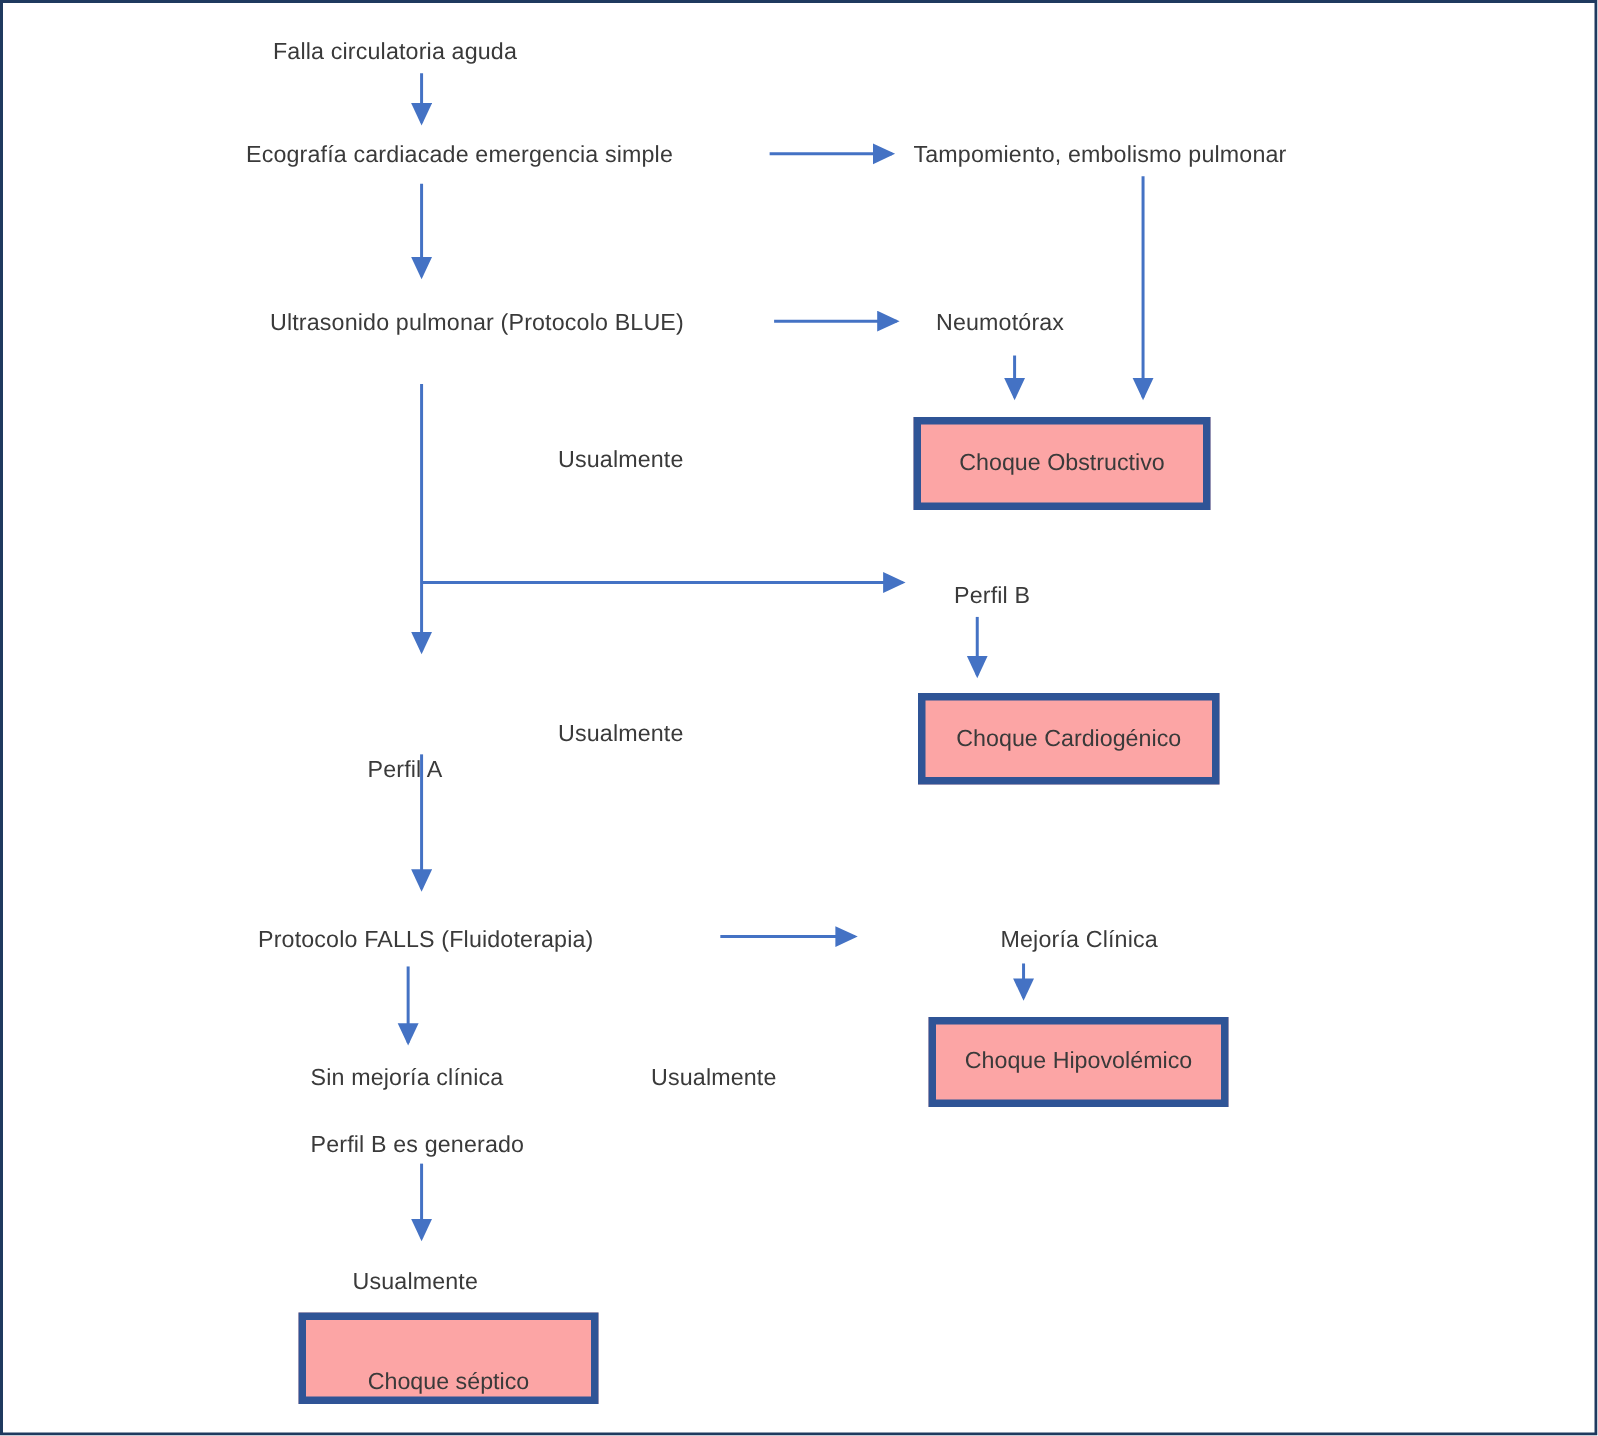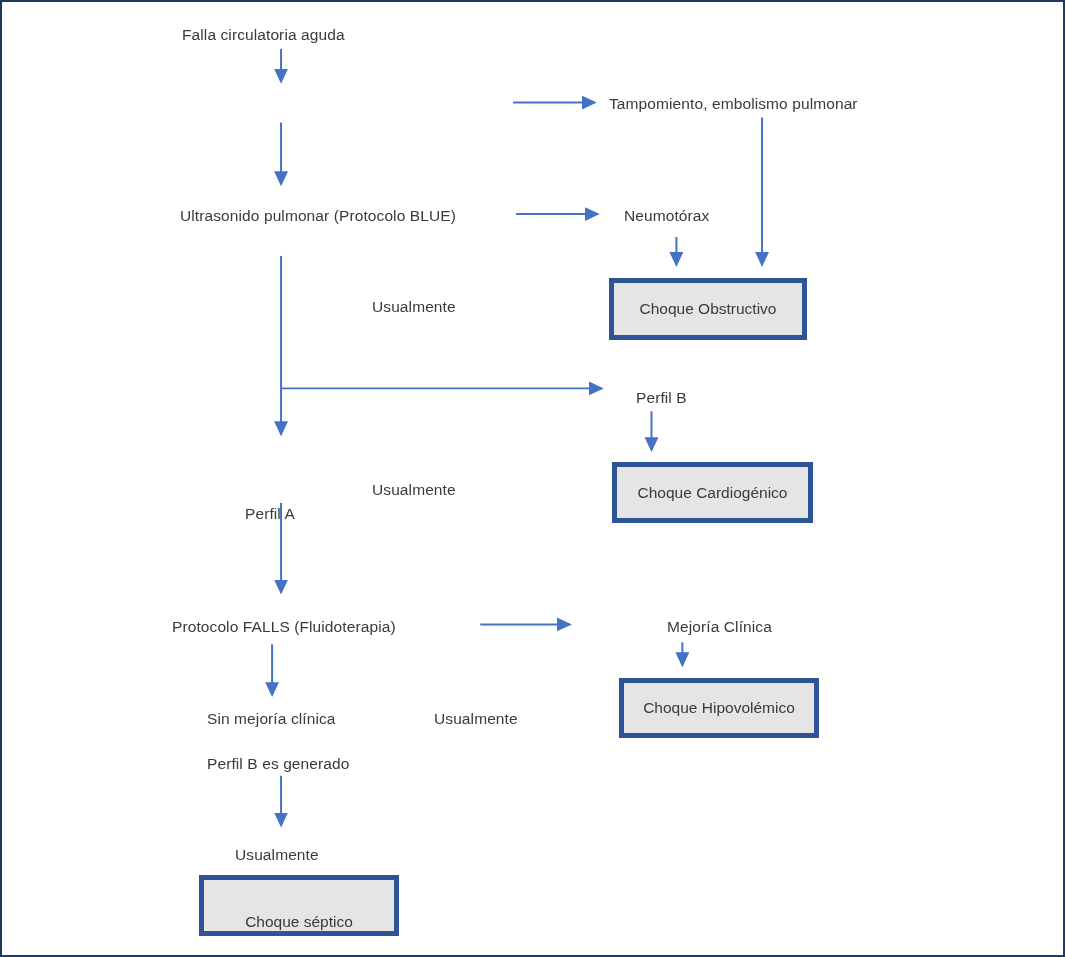--- a/index.html
+++ b/index.html
@@ -26,21 +26,21 @@
     position:absolute;
     transform:translateY(-50%);
     white-space:nowrap;
     font-size:15.5px;
     color:var(--text);
     letter-spacing:.1px;
   }
   .shock-box{
     position:absolute;
     border:5px solid var(--box-border);
-    background:#e5e5e5;
+    background:#fca5a5;
     display:flex;align-items:center;justify-content:center;
   }
   .shock-box span{
     font-size:15.5px;
     color:var(--text);
     white-space:nowrap;
   }
 </style>
 </head>
 <body>
@@ -63,20 +63,21 @@
         <path d="M280,388 L602,388" class="edge" marker-end="url(#arrowhead)"></path>
         <path d="M652,411 L652,450" class="edge" marker-end="url(#arrowhead)"></path>
         <path d="M280,503 L280,593" class="edge" marker-end="url(#arrowhead)"></path>
         <path d="M480,625 L570,625" class="edge" marker-end="url(#arrowhead)"></path>
         <path d="M683,643 L683,666" class="edge" marker-end="url(#arrowhead)"></path>
         <path d="M271,645 L271,696" class="edge" marker-end="url(#arrowhead)"></path>
         <path d="M280,777 L280,827" class="edge" marker-end="url(#arrowhead)"></path>
       </g>
   </svg>
 <div class="label" style="left: 180px; top: 33px;">Falla circulatoria aguda</div>
+    <div class="label" style="left: 162px; top: 102px;">Ecografía cardiacade emergencia simple</div>
     <div class="label" style="left: 607px; top: 102px;">Tampomiento, embolismo pulmonar</div>
     <div class="label" style="left: 178px; top: 214px;">Ultrasonido pulmonar (Protocolo BLUE)</div>
     <div class="label" style="left: 622px; top: 214px;">Neumotórax</div>
     <div class="label" style="left: 370px; top: 305px;">Usualmente</div>
     <div class="label" style="left: 622px; top: 396px; margin-left: 12px;">Perfil B</div>
     <div class="label" style="left: 243px; top: 512px;">Perfil A</div>
     <div class="label" style="left: 370px; top: 488px;">Usualmente</div>
     <div class="label" style="left: 170px; top: 625px;">Protocolo FALLS (Fluidoterapia)</div>
     <div class="label" style="left: 625px; top: 625px; margin-left: 40px;">Mejoría Clínica</div>
     <div class="label" style="left: 205px; top: 717px;">Sin mejoría clínica</div>

